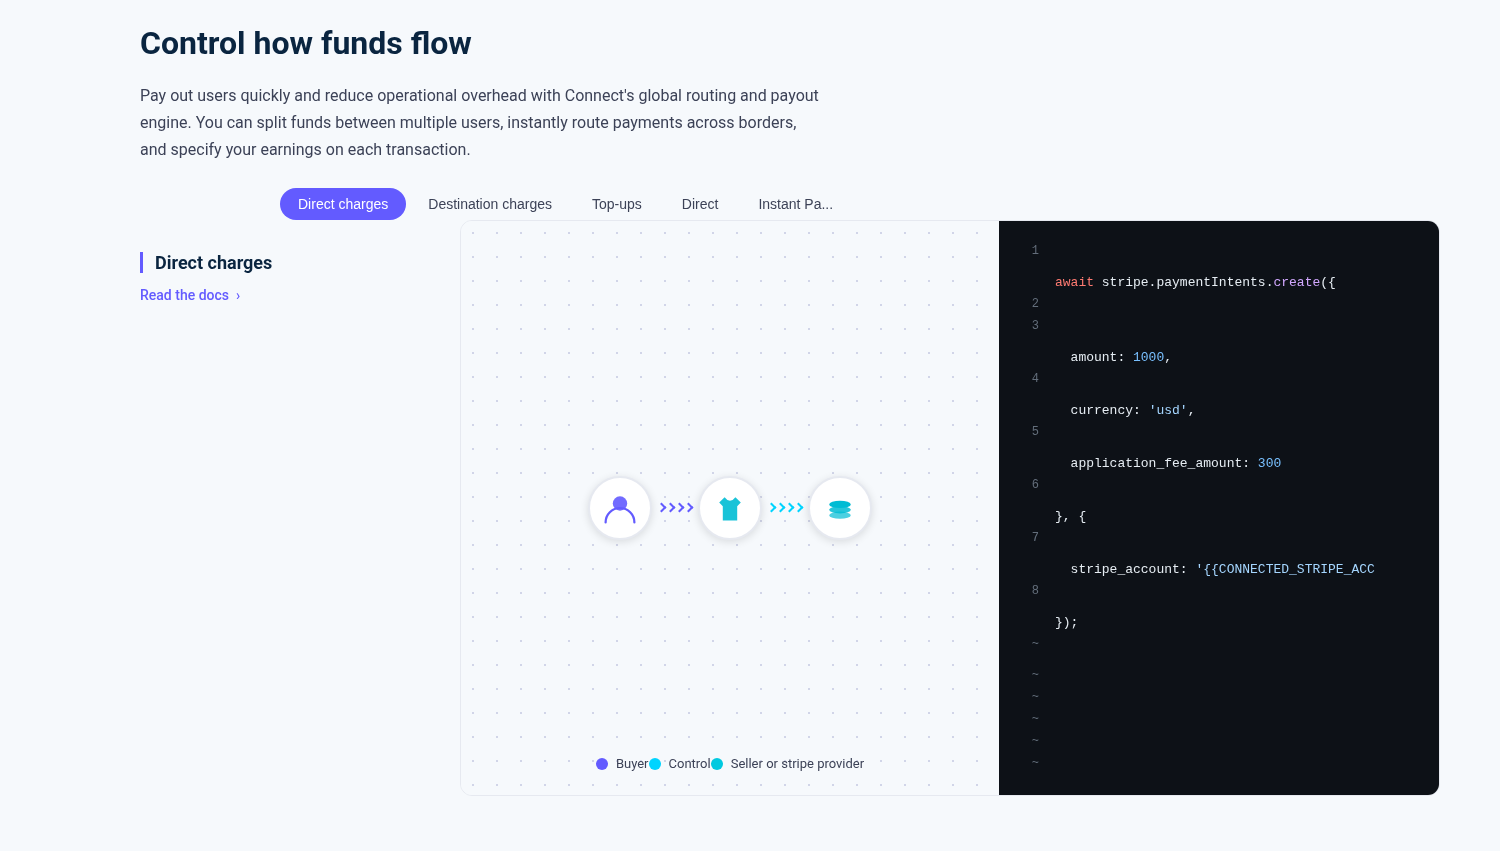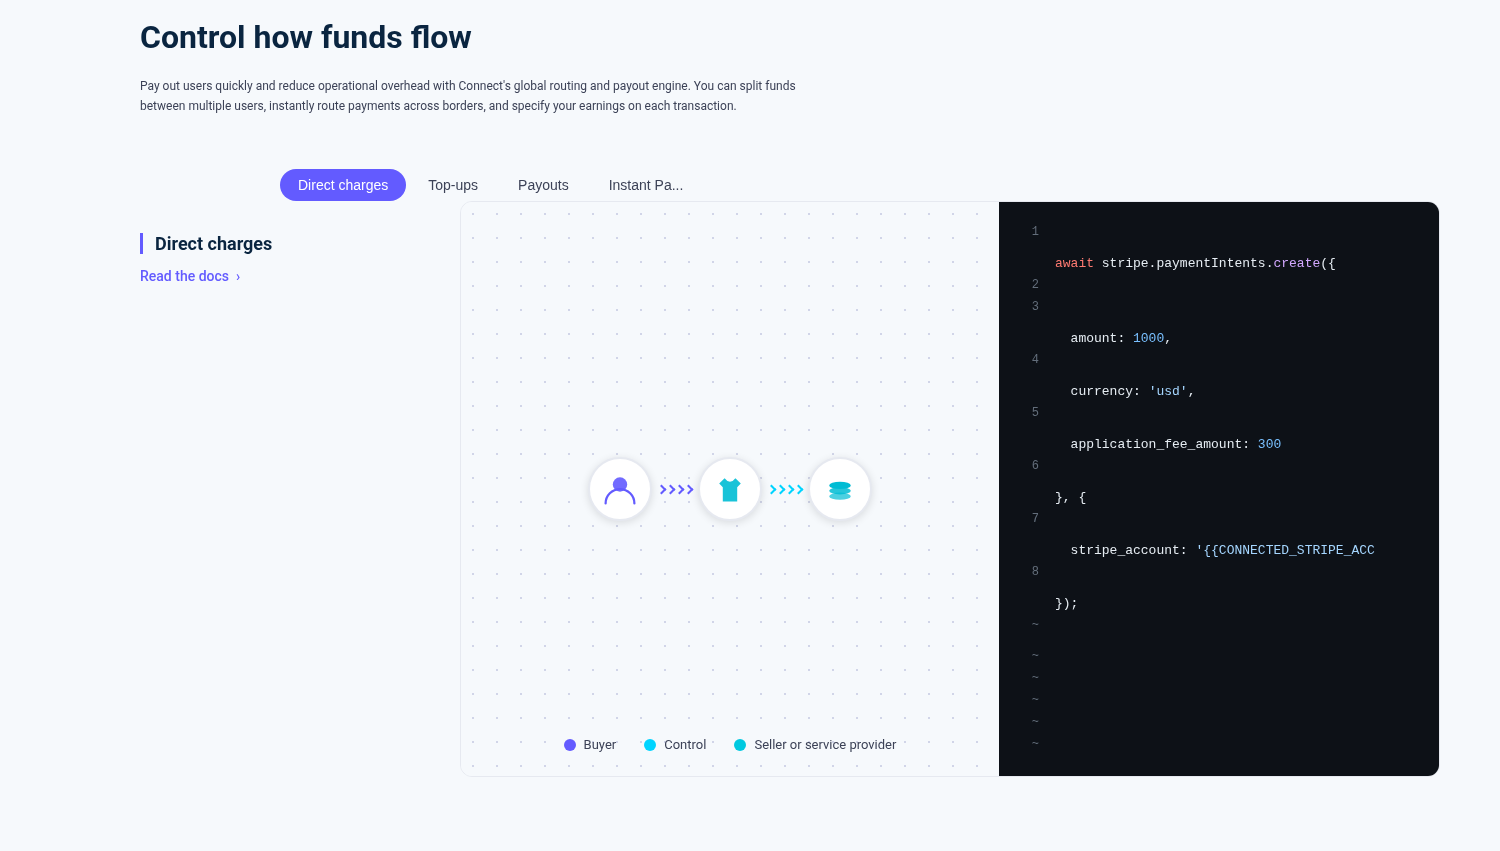--- a/index.html
+++ b/index.html
@@ -6,34 +6,34 @@
     body {
       font-family: -apple-system, BlinkMacSystemFont, 'Segoe UI', Roboto, sans-serif;
       background: #f6f9fc;
       color: #1a1f36;
       min-height: 851px;
       overflow-x: hidden;
     }
     .page-wrapper {
       max-width: 1500px;
       margin: 0 auto;
-      padding: 18px 60px 40px 140px;
+      padding: 24px 60px 40px 140px;
     }
     .page-title {
       font-size: 32px;
       font-weight: 700;
       color: #0a2540;
       margin-bottom: 20px;
     }
     .page-description {
-      font-size: 12px;
+      font-size: 16px;
       line-height: 1.7;
       color: #3c4257;
       max-width: 680px;
-      margin-bottom: 52px;
+      margin-bottom: 24px;
     }
     
     .tabs-container {
       display: flex;
       align-items: center;
       gap: 4px;
       margin-bottom: 0;
       overflow: hidden;
       padding-left: 140px;
     }
@@ -173,21 +173,20 @@
     }
     
     .seller-icon {
       width: 36px;
       height: 36px;
     }
     
     .legend {
       display: flex;
       align-items: center;
-      gap: 28px;
       padding: 16px 0 8px 0;
       justify-content: center;
       background: transparent;
       position: absolute;
       bottom: 16px;
       left: 0; right: 0;
     }
     .legend-item {
       display: flex;
       align-items: center;
@@ -241,22 +240,23 @@
   </style>
 </head>
 <body>
 
 <div class="page-wrapper">
   <h1 class="page-title">Control how funds flow</h1>
   <p class="page-description">Pay out users quickly and reduce operational overhead with Connect's global routing and payout engine. You can split funds between multiple users, instantly route payments across borders, and specify your earnings on each transaction.</p>
 
   <div class="tabs-container">
     <button class="tab-btn active">Direct charges</button>
+    <button class="tab-btn">Destination charges</button>
     <button class="tab-btn">Top-ups</button>
-    <button class="tab-btn">Payouts</button>
+    <button class="tab-btn">Direct</button>
     <button class="tab-btn">Instant Pa...</button>
   </div>
 
   <div class="main-content">
 
     <div class="left-panel">
       <div class="left-panel-title">Direct charges</div>
       <a class="read-docs-link">
         <span>Read the docs</span>
         <span>›</span>
@@ -309,21 +309,21 @@
             <div class="legend-item">
               <div class="legend-dot" style="background:#635bff;"></div>
               <span>Buyer</span>
             </div>
             <div class="legend-item">
               <div class="legend-dot" style="background:#00d4ff;"></div>
               <span>Control</span>
             </div>
             <div class="legend-item">
               <div class="legend-dot" style="background:#00c9e0;"></div>
-              <span>Seller or service provider</span>
+              <span>Seller or stripe provider</span>
             </div>
           </div>
         </div>
 
         <div class="code-panel">
           <div class="code-line">
             <span class="code-line-num">1</span>
             <span class="code-content"><span class="c-keyword">await </span><span class="c-prop">stripe.paymentIntents.</span><span class="c-func">create</span><span class="c-prop">({</span></span>
           </div>
           <div class="code-line">

